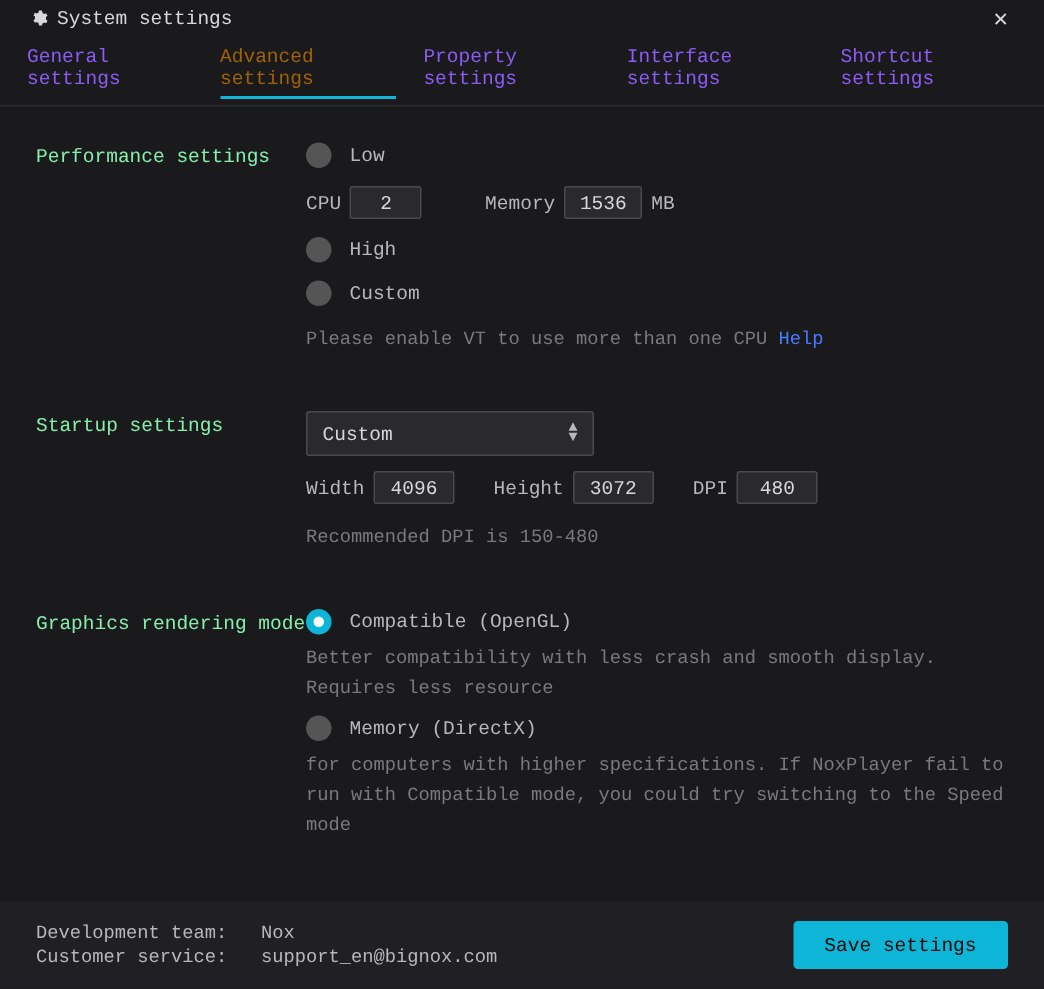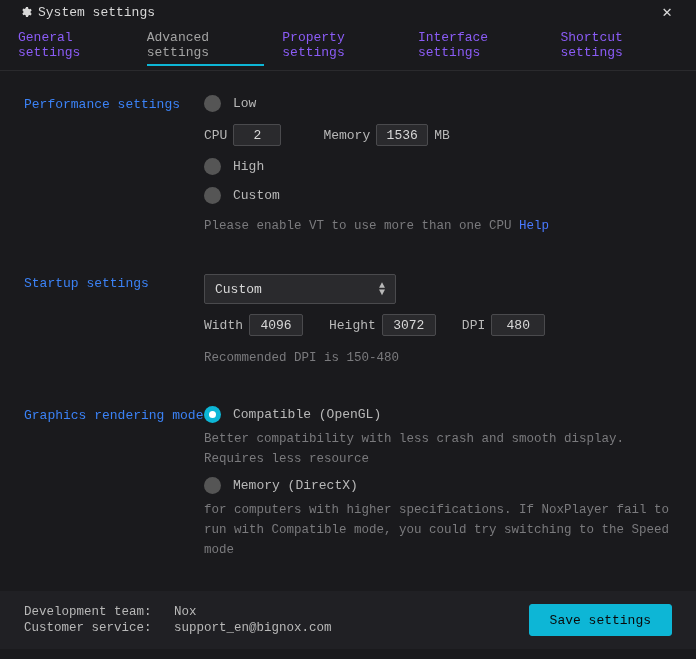--- a/index.html
+++ b/index.html
@@ -35,35 +35,35 @@
   gap: 18px;
   padding: 6px 18px 4px;
   border-bottom: 1px solid #2a2a2d;
 }
 .tab {
   color: #8b5cf6;
   cursor: pointer;
   padding-bottom: 4px;
 }
 .tab.active {
-  color: #a3a3a3;
+  color: #a16207;
   border-bottom: 2px solid #0db6d6;
 }
 .content {
   padding: 24px 24px 0 24px;
   height: 538px;
   overflow: hidden;
 }
 .row {
   display: flex;
   margin-bottom: 30px;
 }
 .label-col {
   width: 180px;
-  color: #3b82f6;
+  color: #86efac;
   padding-top: 2px;
 }
 .field-col {
   flex: 1;
   color: #b8b8b8;
 }
 .radio-line {
   display: flex;
   align-items: center;
   margin-bottom: 12px;
@@ -125,21 +125,21 @@
 }
 .select .arrows {
   font-size: 10px;
   line-height: 7px;
   color: #b8b8b8;
   display: flex;
   flex-direction: column;
 }
 .footer {
   position: absolute;
-  bottom: 10px; left: 0; right: 0;
+  bottom: 0; left: 0; right: 0;
   height: 58px;
   background: #202024;
   display: flex;
   align-items: center;
   padding: 0 24px;
 }
 .footer-info {
   flex: 1;
   font-size: 12.5px;
   color: #b8b8b8;

